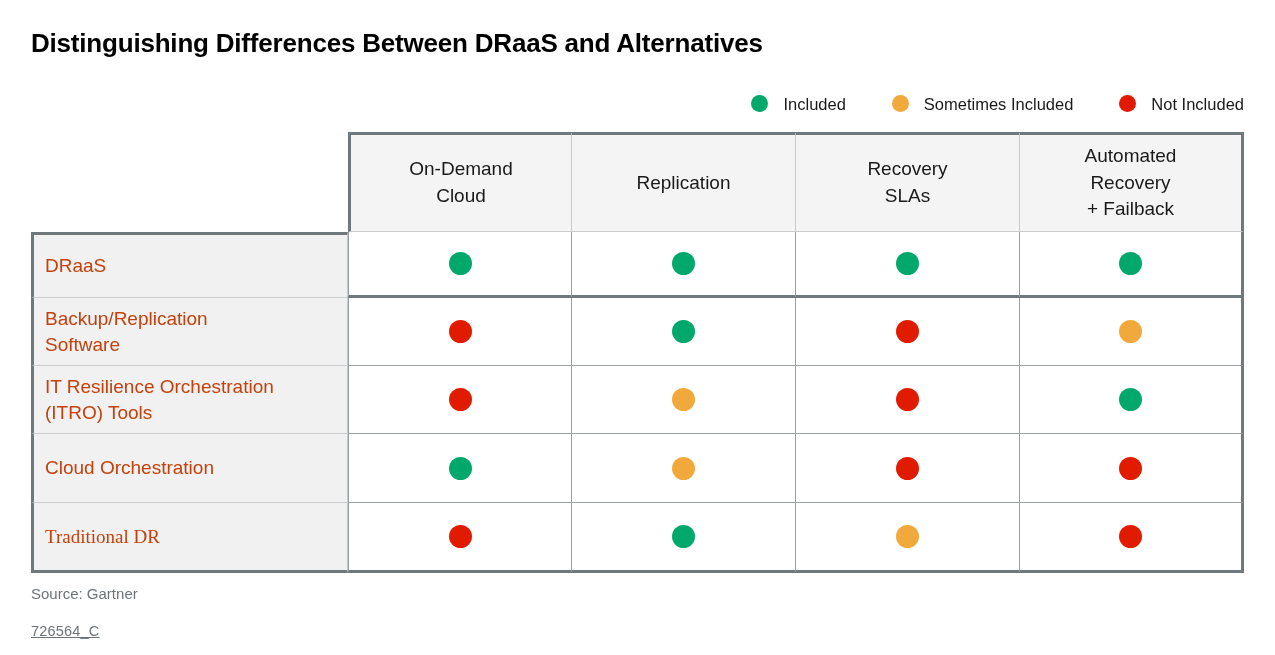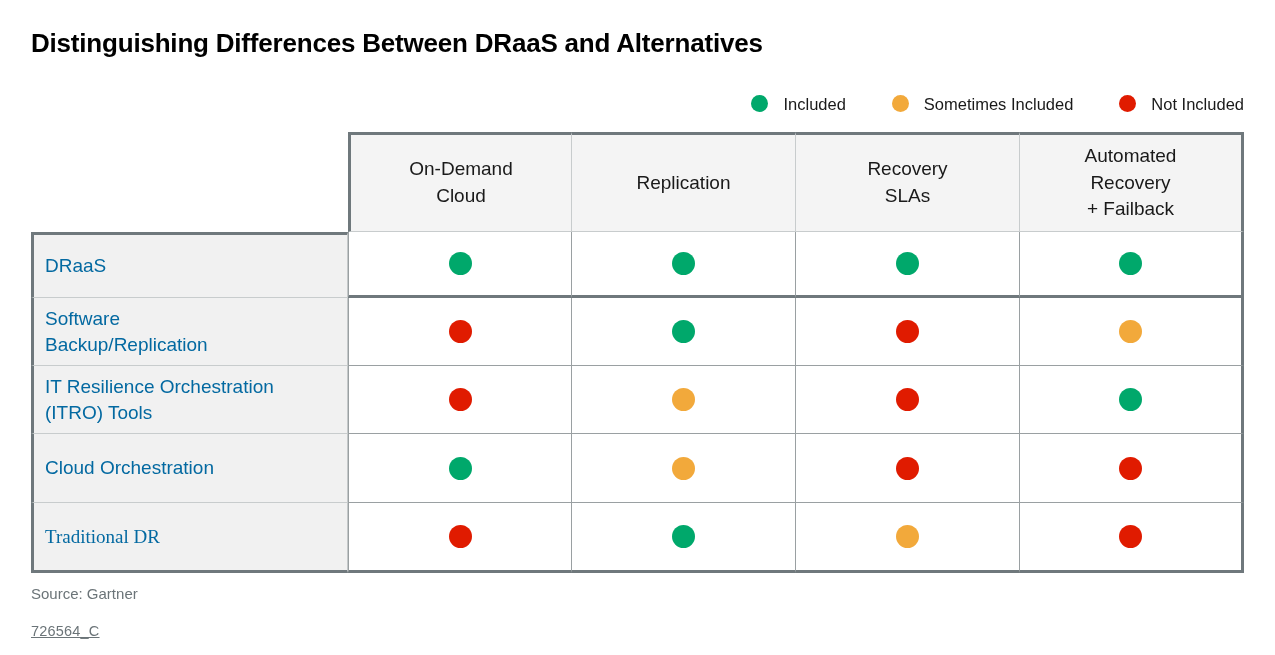--- a/index.html
+++ b/index.html
@@ -106,21 +106,21 @@
   .rowhead {
     background: #f1f1f1;
     border-left: 3px solid #6f787c;
     border-right: 1px solid #c4c8c9;
     border-bottom: 1px solid #c8cccd;
     display: flex;
     align-items: center;
     text-align: left;
     font-size: 19px;
     line-height: 1.32;
-    color: #0369a1;
+    color: #c2410c;
     padding: 0 10px 0 11px;
   }
   .rowhead.r1 { border-top: 3px solid #6f787c; }
   .rowhead.r5 { border-bottom: 3px solid #6f787c; font-family: Liberation Serif, serif; }
 
   
   .datacell {
     background: #ffffff;
     border-left: 1px solid #9aa0a2;
     border-bottom: 1px solid #9aa0a2;
@@ -217,22 +217,22 @@
         <span class="status-dot" style="background: rgb(0, 168, 107);"></span>
       </div>
       <div class="cell datacell r1 c3" title="Included">
         <span class="status-dot" style="background: rgb(0, 168, 107);"></span>
       </div>
       <div class="cell datacell r1 c4" title="Included">
         <span class="status-dot" style="background: rgb(0, 168, 107);"></span>
       </div>
       <div class="cell rowhead r2">
         <div>
+          <div>Backup/Replication</div>
           <div>Software</div>
-          <div>Backup/Replication</div>
         </div>
       </div>
       <div class="cell datacell r2 c1" title="Not Included">
         <span class="status-dot" style="background: rgb(224, 27, 0);"></span>
       </div>
       <div class="cell datacell r2 c2" title="Included">
         <span class="status-dot" style="background: rgb(0, 168, 107);"></span>
       </div>
       <div class="cell datacell r2 c3" title="Not Included">
         <span class="status-dot" style="background: rgb(224, 27, 0);"></span>

